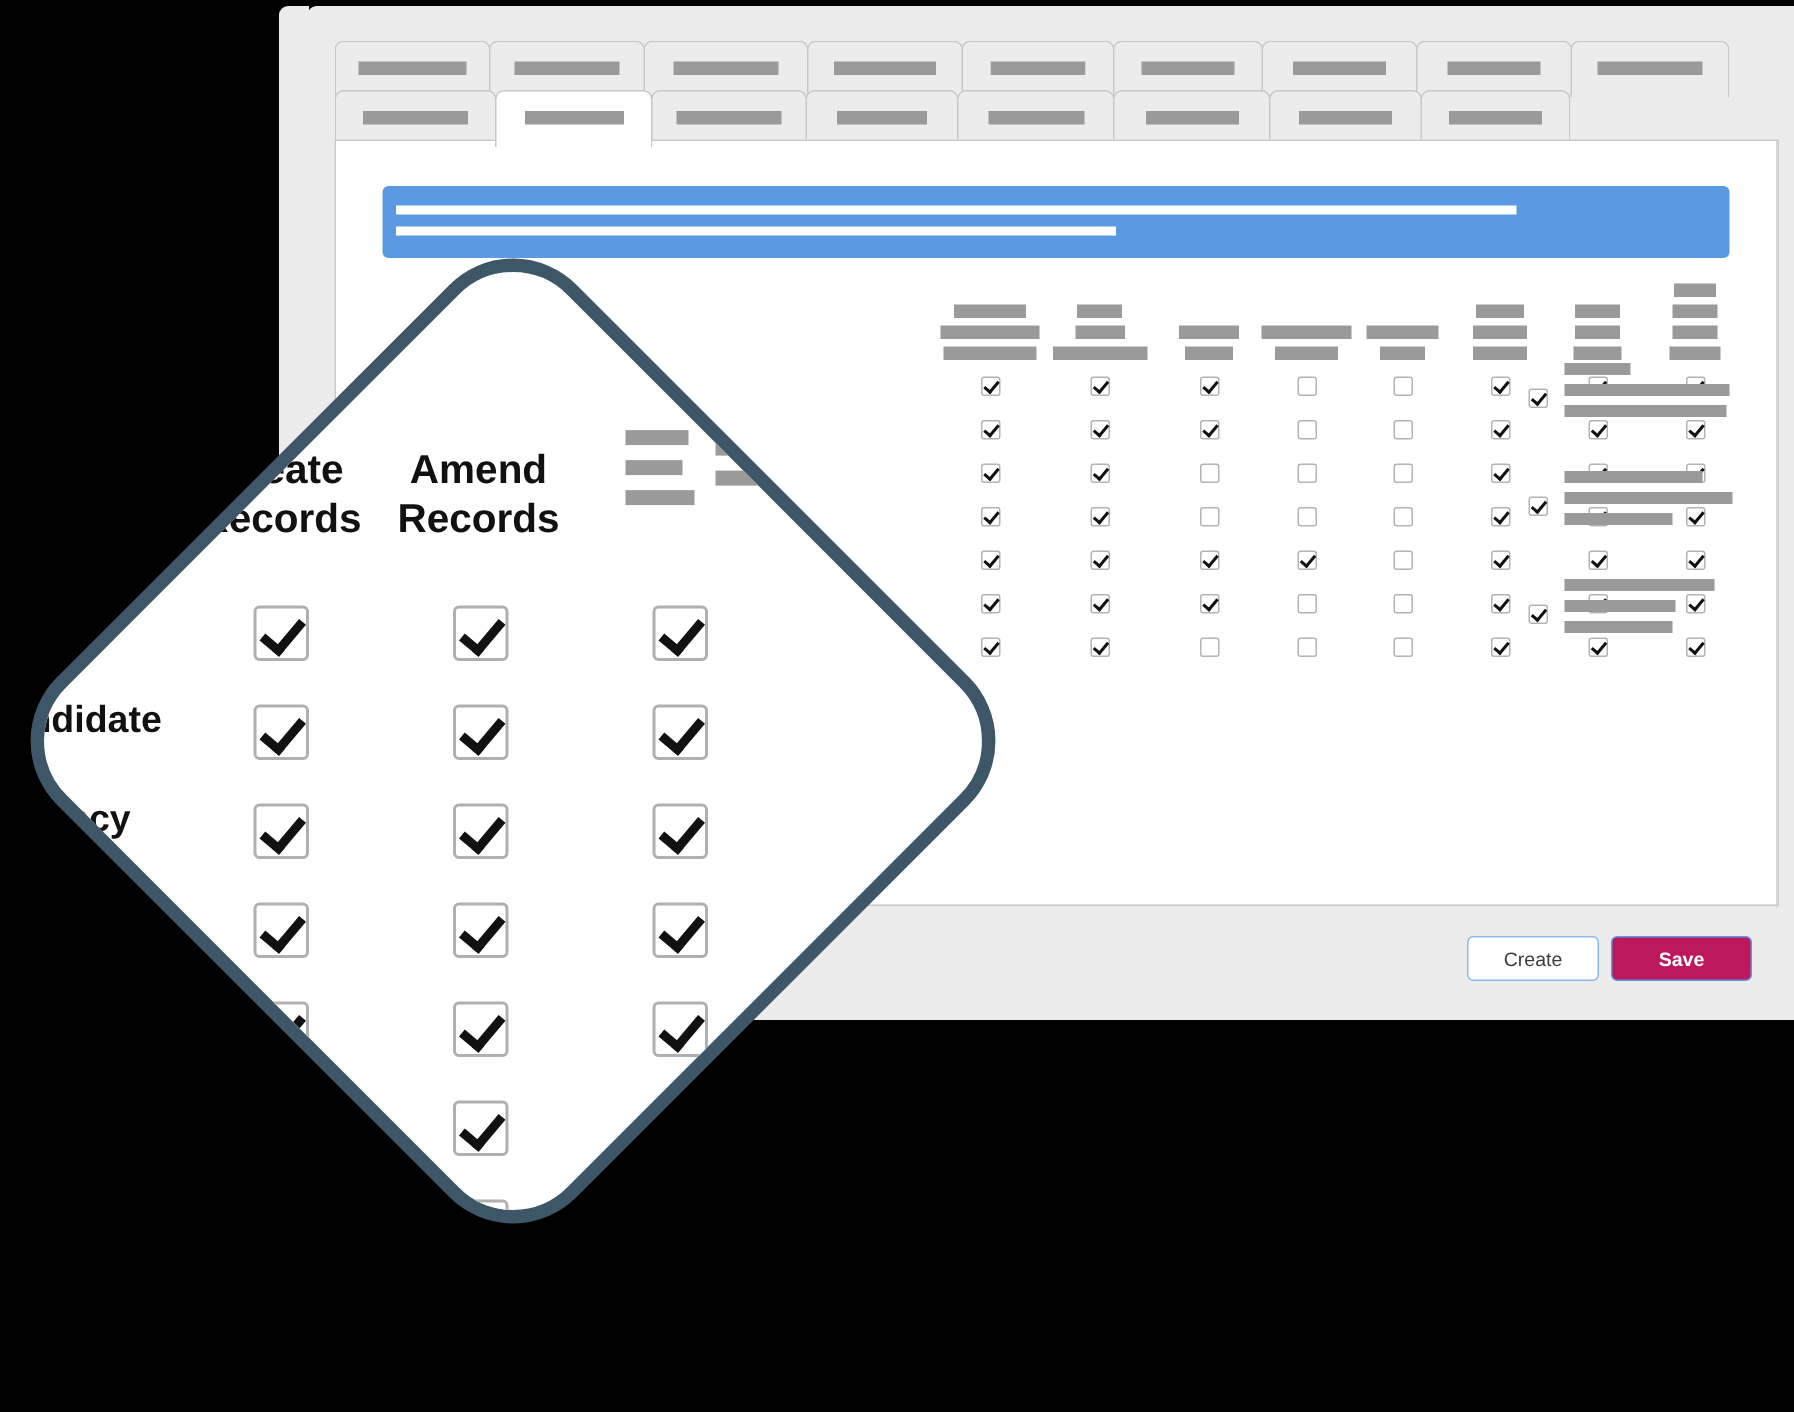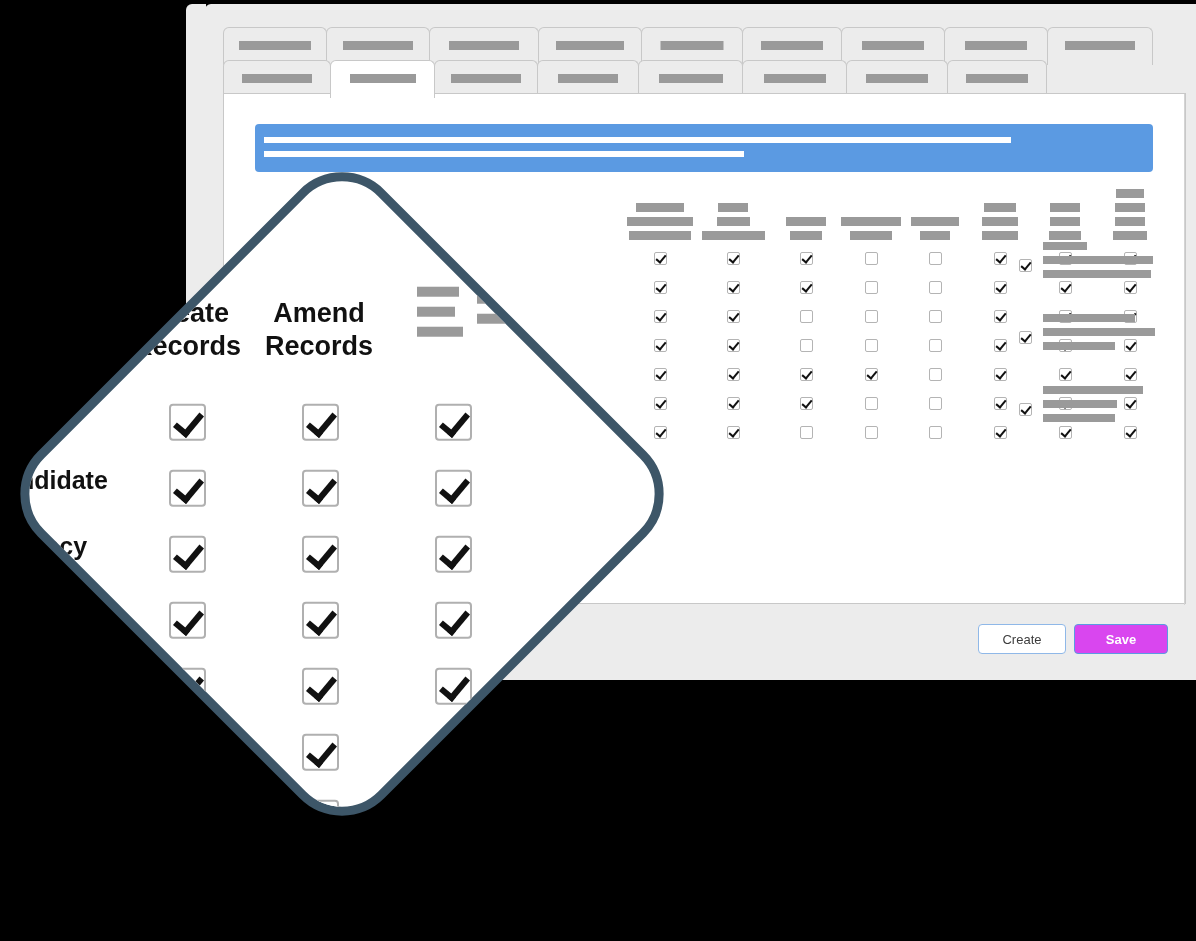--- a/index.html
+++ b/index.html
@@ -229,21 +229,21 @@
   #close-button {
     right: 120px;
     width: 88px;
     background: #ffffff;
     border: 1px solid #8fb8e8;
     color: #3c3c3c;
   }
   #save-button {
     right: 18px;
     width: 94px;
-    background: #d946ef;
+    background: #be185d;
     border: 1px solid #5b9ae2;
     color: #ffffff;
     font-weight: bold;
   }
 
   
   #magnifier {
     position: absolute;
     left: 97px;
     top: 249px;

